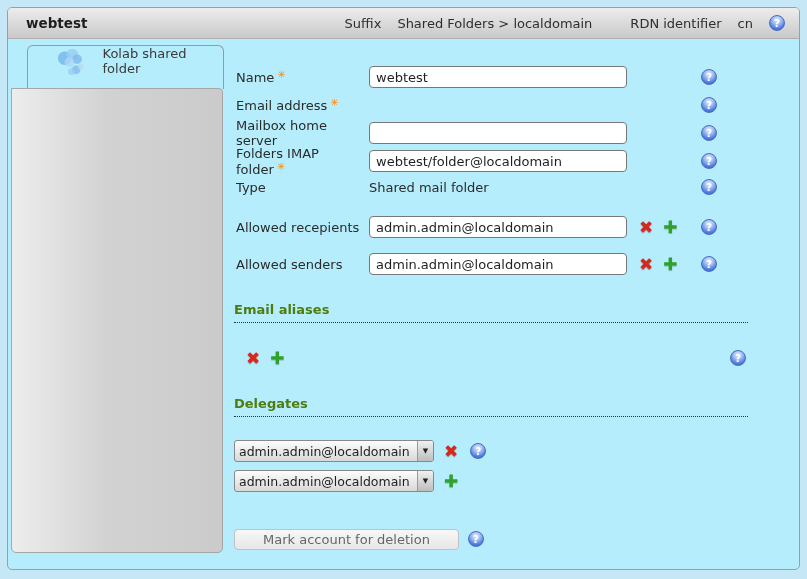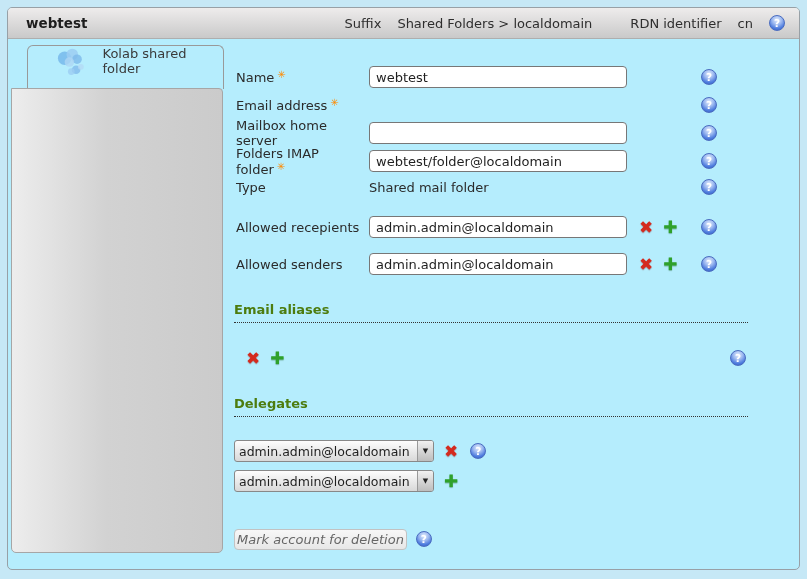--- a/index.html
+++ b/index.html
@@ -45,23 +45,23 @@
                    color:#4d7c0f; padding-bottom:5px; border-bottom:1px dotted #333; }
   
   .select { width:200px; height:22px; border:1px solid #888; border-radius:3px;
             background:linear-gradient(#fdfdfd,#d8d8d8); display:flex; align-items:center;
             cursor:pointer; overflow:hidden; }
   .sel-text { flex:1; font-size:12.5px; color:#1f1f1f; padding:0 4px; white-space:nowrap; overflow:hidden; }
   .sel-btn { width:16px; height:100%; border-left:1px solid #999;
              background:linear-gradient(#f0f0f0,#bdbdbd); display:flex; align-items:center;
              justify-content:center; font-size:7px; color:#222; }
   
-  .btn { height:21px; padding:0 2px; background:linear-gradient(#f7f7f7,#e7e7e7);
+  .btn { height:21px; padding:0 28px; background:linear-gradient(#f7f7f7,#e7e7e7);
          border:1px solid #c2c2c2; border-radius:4px; color:#666; font-size:13px;
-         font-family:"DejaVu Sans","Liberation Sans",sans-serif; cursor:pointer; margin-right:9px;font-style:italic; }
+         font-family:"DejaVu Sans","Liberation Sans",sans-serif; cursor:pointer; margin-right:9px; }
 </style>
 </head>
 <body>
 
 <div class="page">
   <div class="container">
 
     <div class="header">
       <span class="title">webtest</span>
       <div class="header-right">

